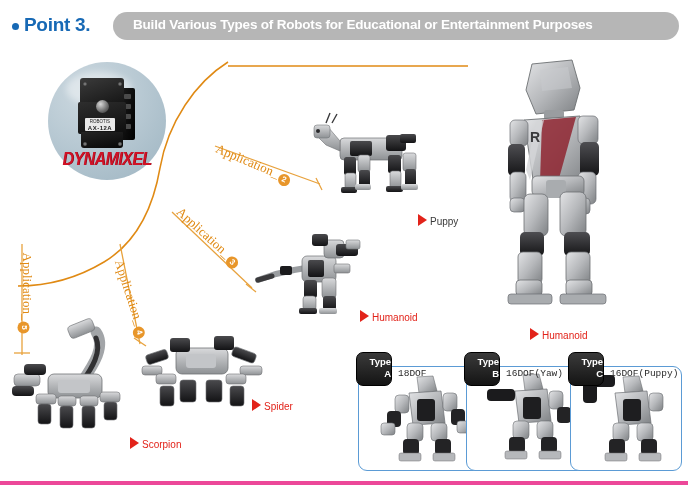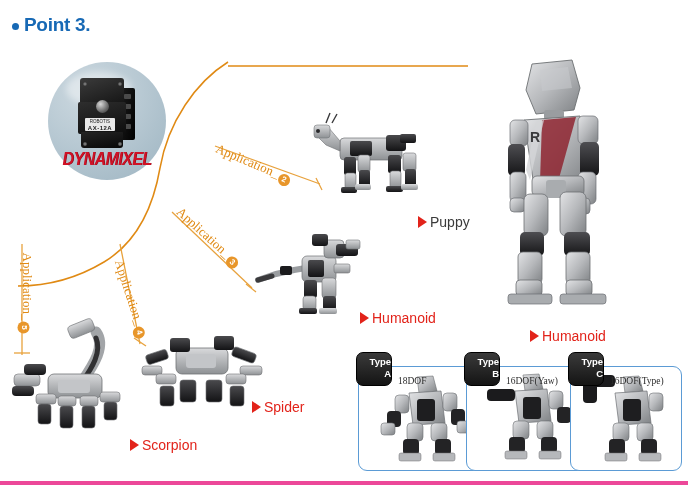--- a/index.html
+++ b/index.html
@@ -131,21 +131,21 @@
   #app1{left:222px;top:54px;}
   #app2{left:216px;top:140px;transform:rotate(23deg);}
   #app3{left:178px;top:202px;transform:rotate(42deg);}
   #app4{left:118px;top:252px;transform:rotate(72deg);}
   #app5{left:26px;top:244px;transform:rotate(90deg);}
 
   
   .rlabel{
     position:absolute;
     font-family:"Liberation Sans", sans-serif;
-    font-size:14px;color:#e2231a;white-space:nowrap;
+    font-size:10px;color:#e2231a;white-space:nowrap;
   }
   .rlabel .tri{
     display:inline-block;
     width:0;height:0;
     border-left:9px solid #e2231a;
     border-top:6px solid transparent;
     border-bottom:6px solid transparent;
     margin-right:3px;vertical-align:-1px;
   }
   #lbl-puppy{left:418px;top:214px;color:#3a3a3a;}
@@ -172,40 +172,43 @@
     color:#ffffff;text-align:right;
     font-family:"Liberation Sans", sans-serif;
     font-size:9.5px;font-weight:bold;line-height:12px;
     padding-top:3px;box-sizing:border-box;
     z-index:5;
   }
   #badge-a{left:356px;}
   #badge-b{left:464px;}
   #badge-c{left:568px;}
   .tdof{
-    position:absolute;top:376px;
-    font-family:Liberation Serif, serif;
+    position:absolute;top:368px;
+    font-family:Liberation Mono, monospace;
     font-size:9.5px;color:#2b2b2b;white-space:nowrap;
   }
   #dof-a{left:398px;}
   #dof-b{left:506px;}
   #dof-c{left:610px;}
 
   
   .figbox{position:absolute;}
   .fig-svg{display:block;}
 </style>
 </head>
 <body>
 
 <div id="page">
 
   <div class="hdr">
     <span class="hdr-bullet"></span>
     <span class="hdr-point">Point 3.</span>
+    <div class="hdr-pill">
+      <span class="hdr-pill-text">Build Various Types of Robots for Educational or Entertainment Purposes</span>
+    </div>
   </div>
 
   <svg class="conn" viewBox="0 0 688 485" xmlns="http://www.w3.org/2000/svg">
     <g fill="none" stroke="#e8962a" stroke-width="1.3">
 
       <path d="M 228,62 C 196,82 168,122 160,168 C 152,214 134,244 104,262 C 74,280 44,286 18,286" stroke="#e08a14" stroke-width="1.5"></path>
 
       <path d="M 228,66 L 468,66" stroke="#e08a14"></path>
 
       <path d="M 215,146 L 320,184" stroke="#e8a23d"></path>
@@ -510,15 +513,15 @@
     <span>Type</span><br>
     <span>B</span>
   </div>
   <div class="tbadge" id="badge-c">
     <span>Type</span><br>
     <span>C</span>
   </div>
 
   <div class="tdof" id="dof-a">18DOF</div>
   <div class="tdof" id="dof-b">16DOF(Yaw)</div>
-  <div class="tdof" id="dof-c">16DOF(Type)</div>
+  <div class="tdof" id="dof-c">16DOF(Puppy)</div>
 
 </div>
 
 </body></html>

